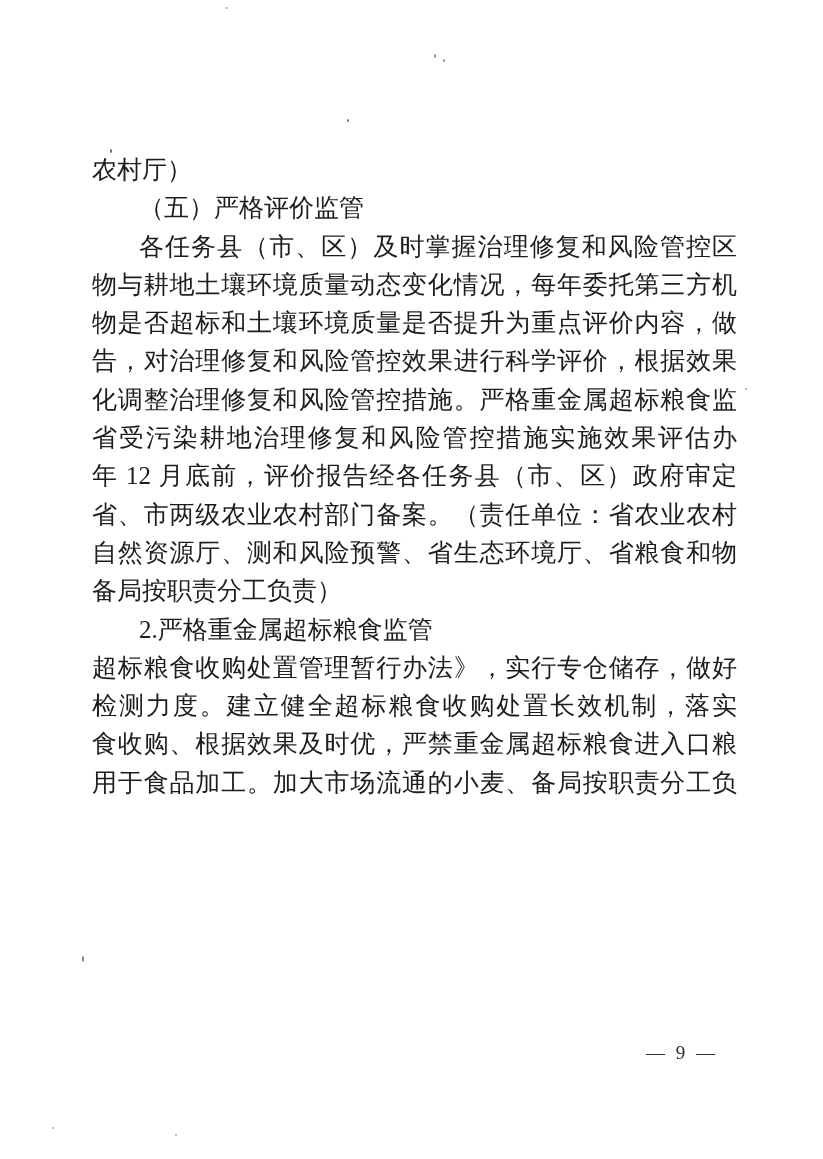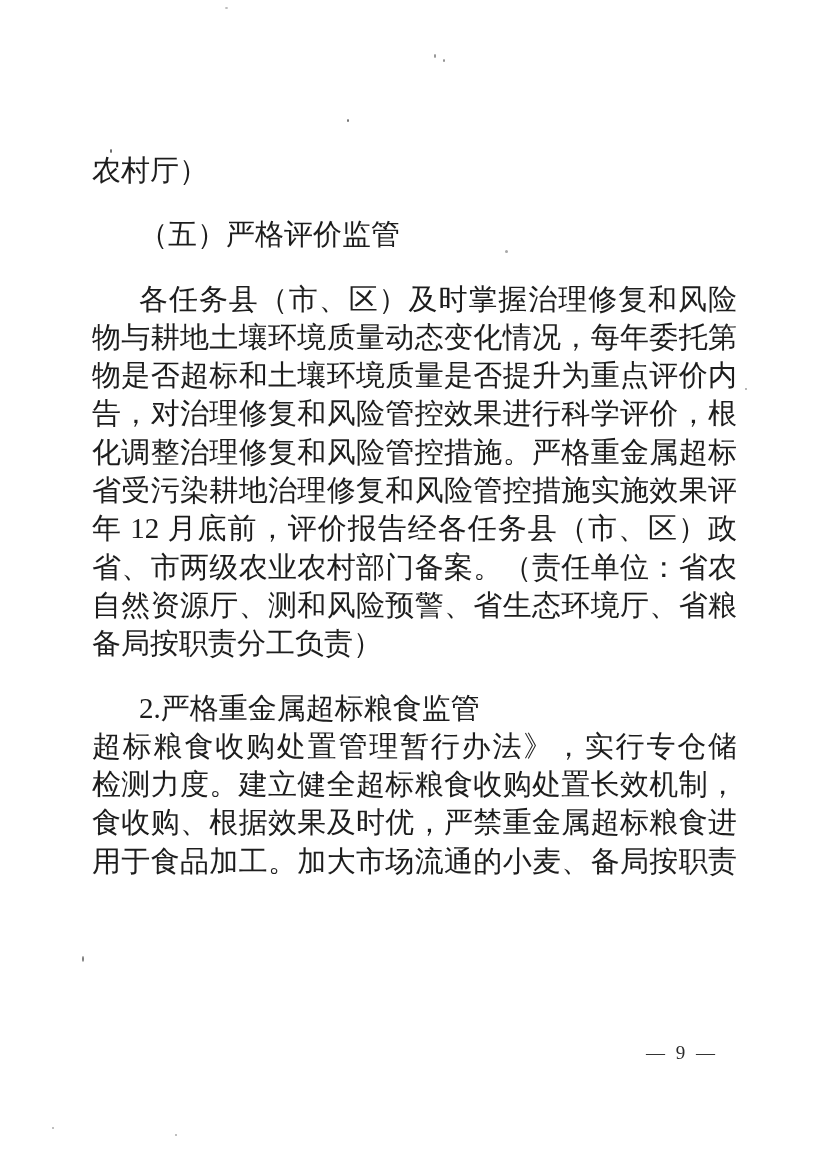--- a/index.html
+++ b/index.html
@@ -18,33 +18,32 @@
   }
   .text-block {
     position: absolute;
     left: 92px;
     top: 151px;
     width: 645px;
   }
   .line {
     height: 38.3px;
     line-height: 38.3px;
-    font-size: 29px;
+    font-size: 25px;
     letter-spacing: 0;
     white-space: nowrap;
   }
   .line.justify {
     white-space: normal;
     text-align: justify;
     text-align-last: justify;
     overflow: hidden;
   }
   .line.indent {
     text-indent: 47px;
-    margin-top: 26px;
   }
   .page-number {
     position: absolute;
     left: 646px;
     top: 1042px;
     font-size: 19px;
     letter-spacing: 3px;
     color: #2a2a2a;
     font-family: "Liberation Serif", "DejaVu Serif", serif;
   }

